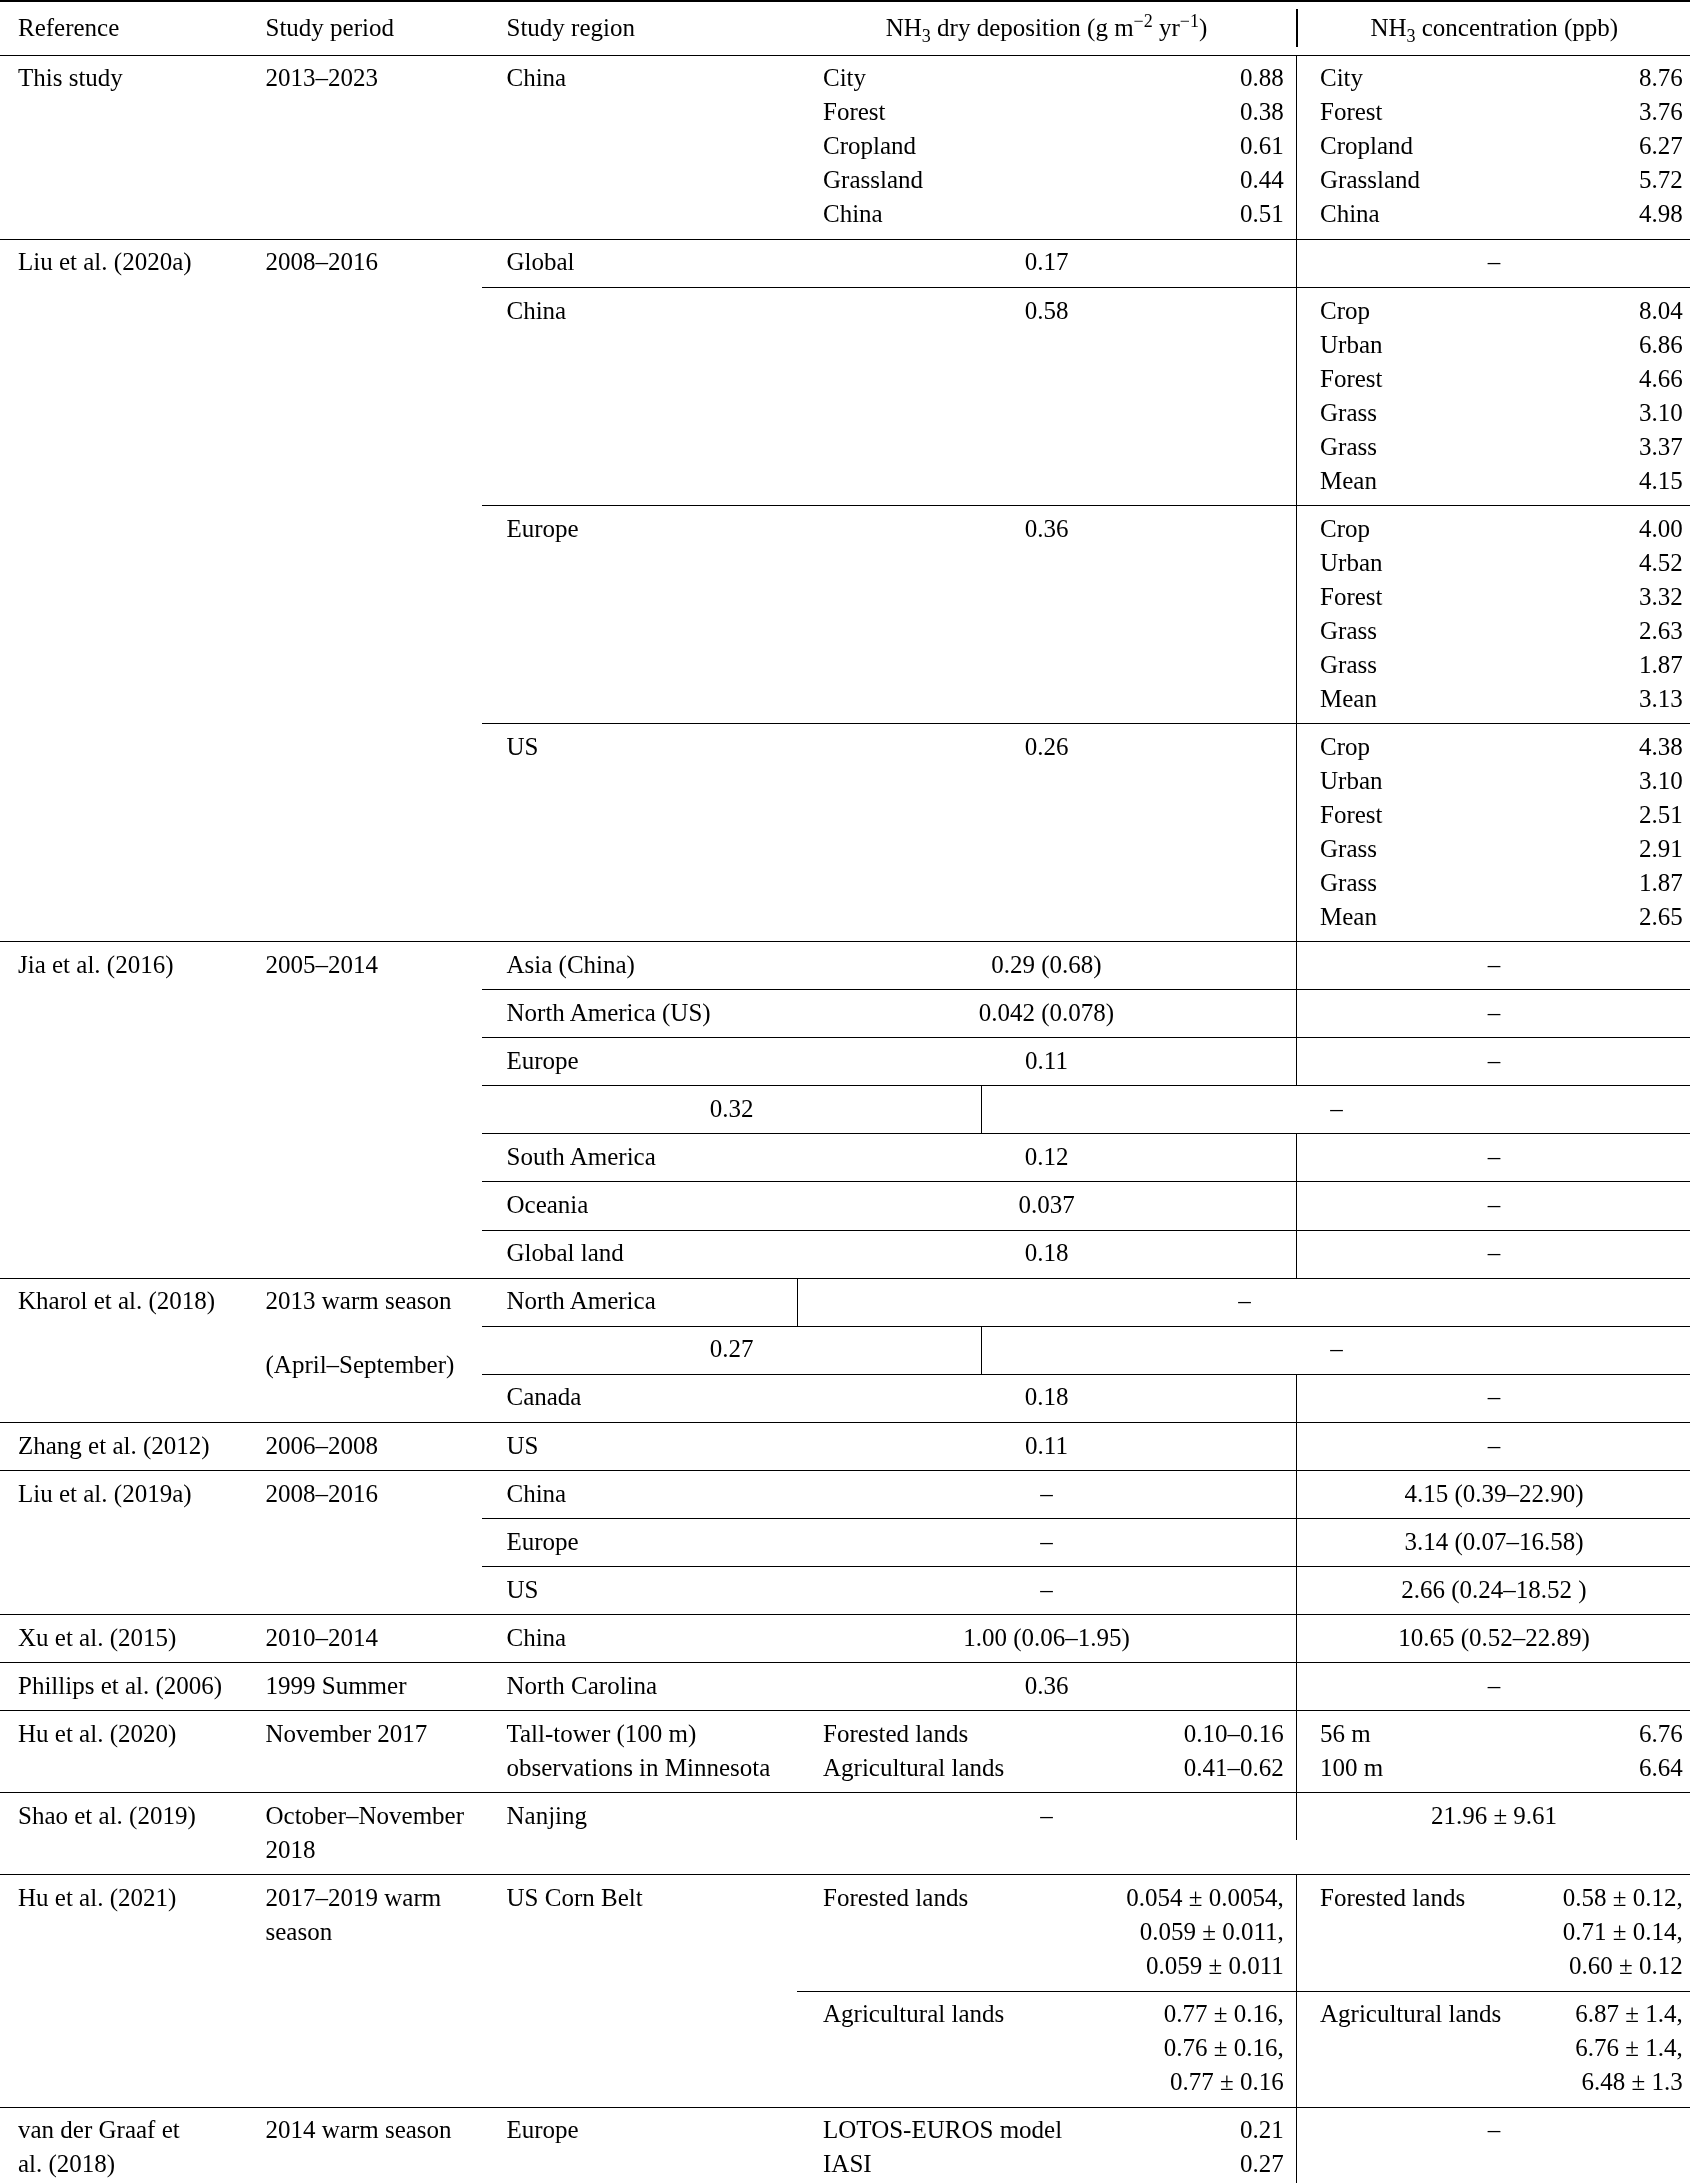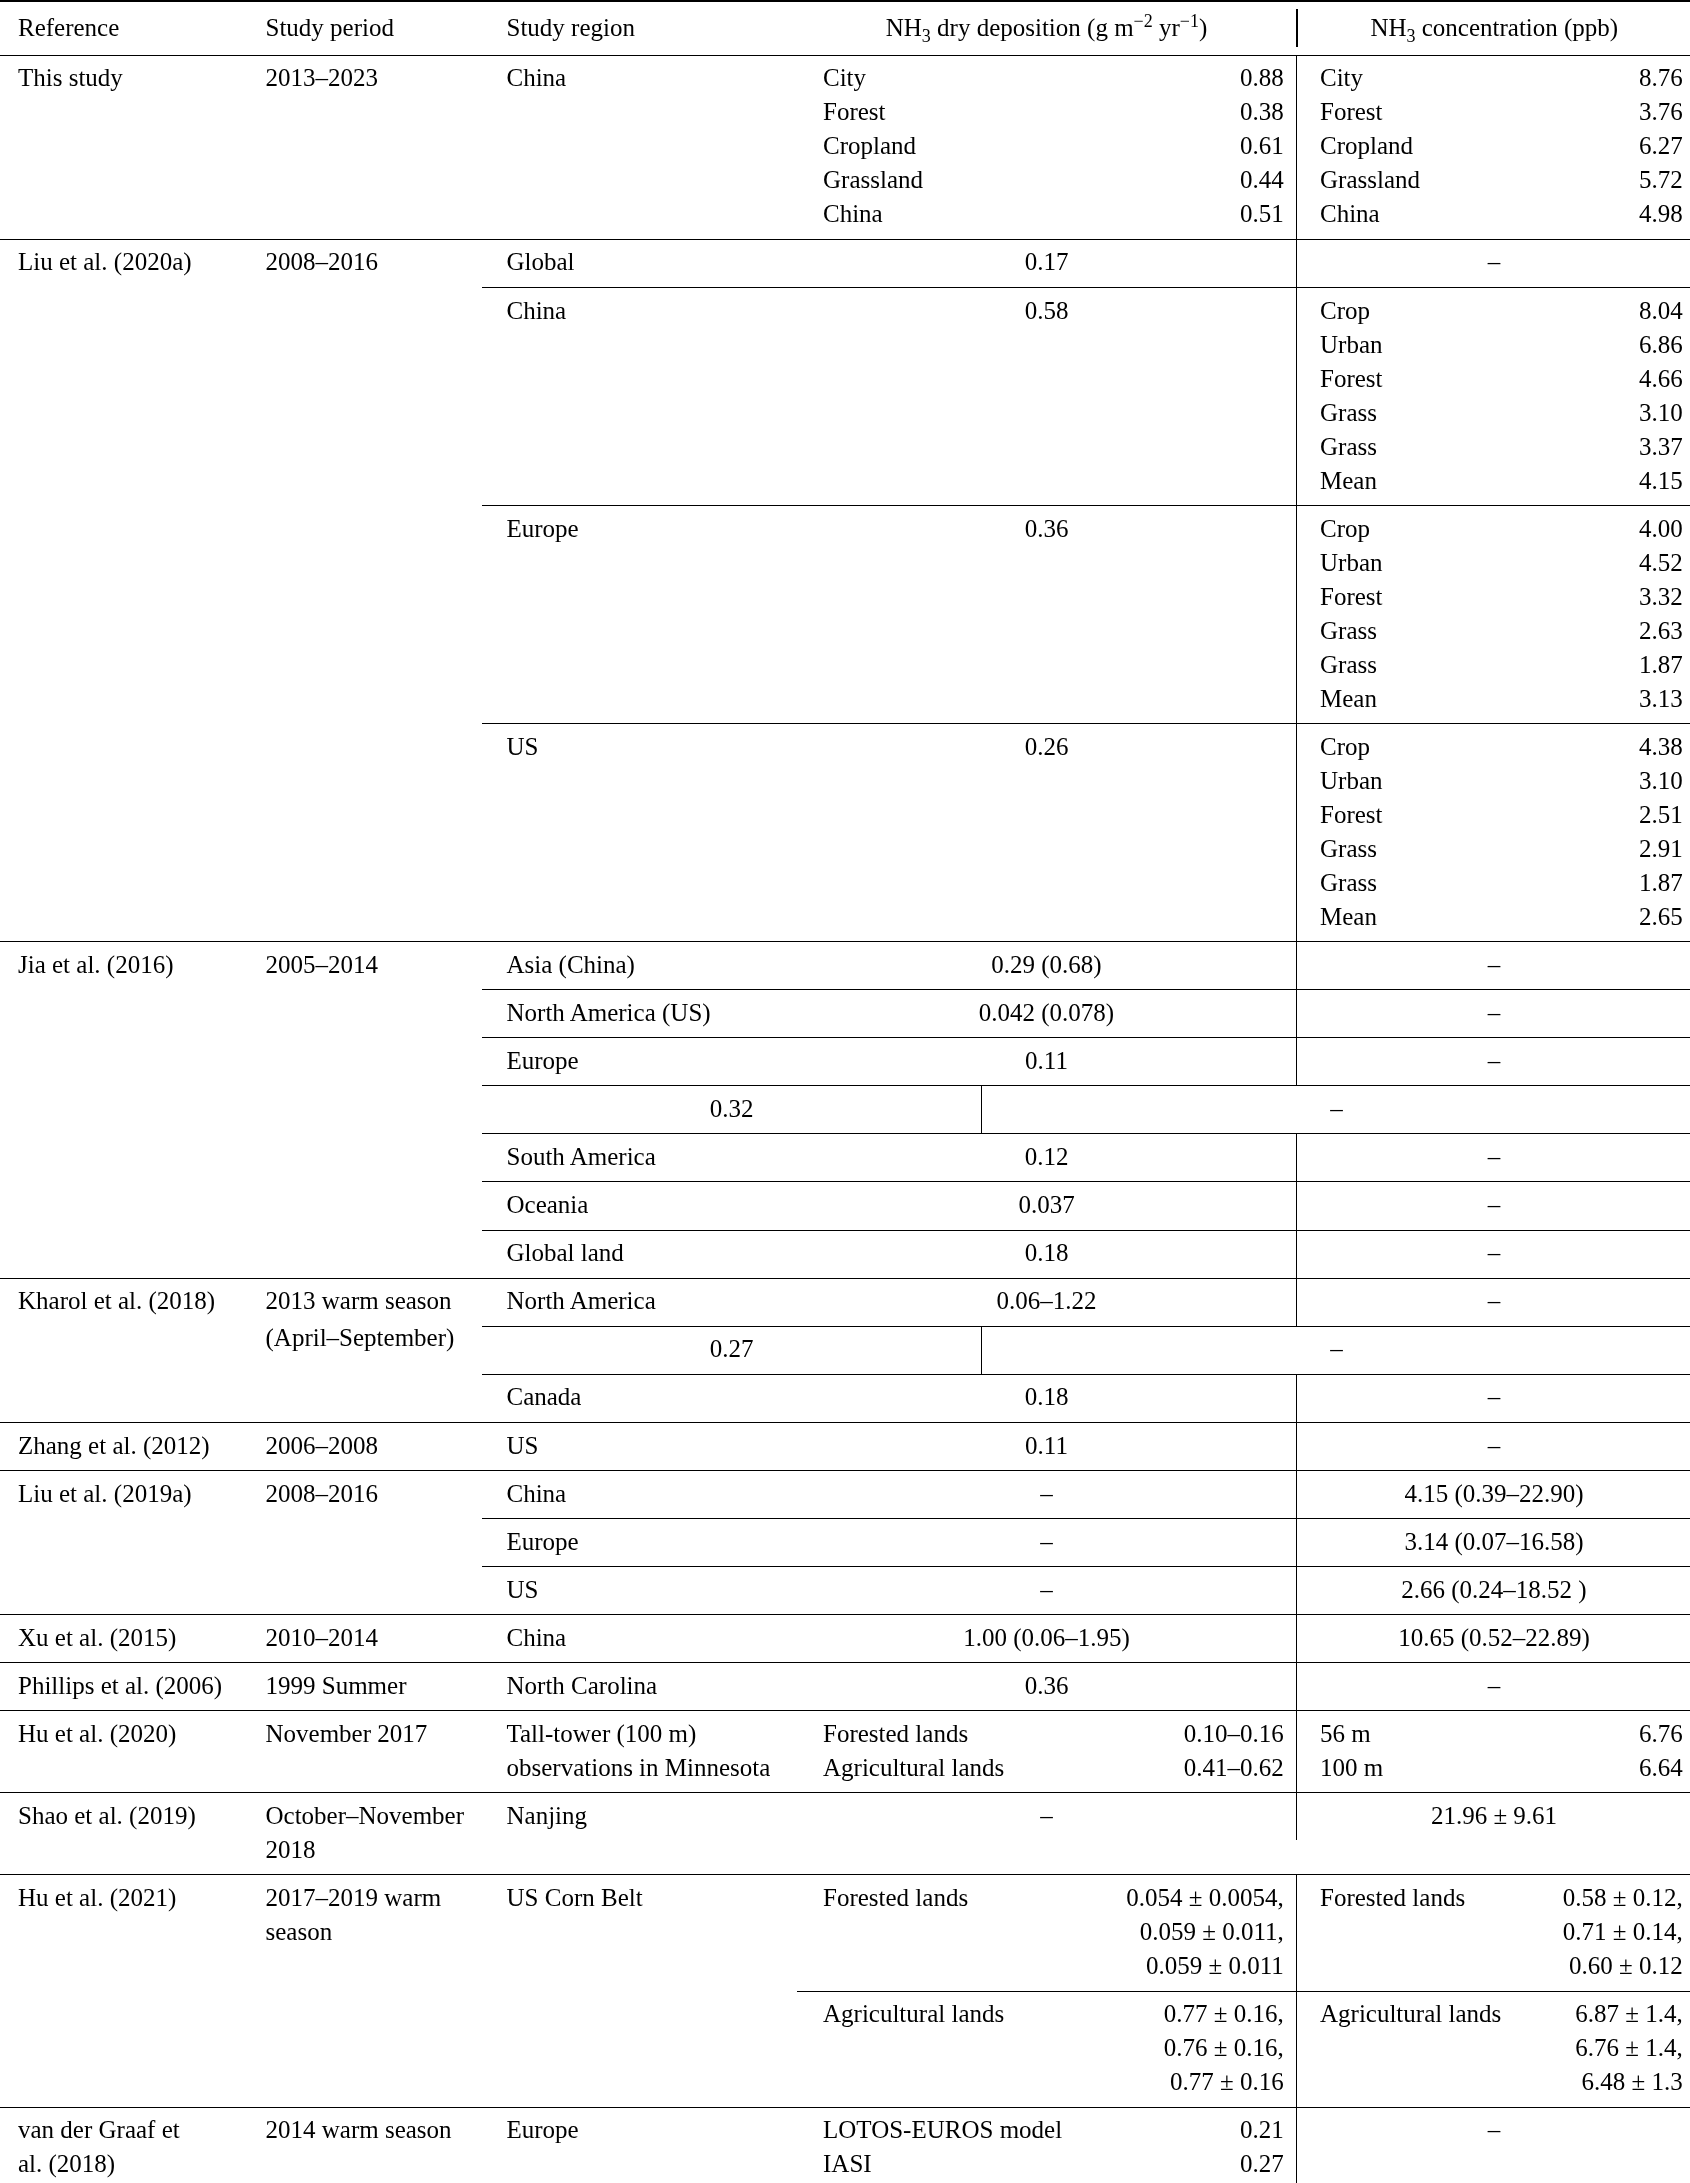--- a/index.html
+++ b/index.html
@@ -36,21 +36,21 @@
   .c-dep{width:499px;padding:5.7px 12.3px 7.4px 26px;box-sizing:border-box;}
   .c-dep.center{padding-left:0;padding-right:0;text-align:center;}
   .c-conc{flex:1;border-left:1.6px solid #000;padding:5.7px 8.2px 7.4px 23px;box-sizing:border-box;}
   .c-conc.center{padding-left:0;padding-right:0;text-align:center;}
   .pair{display:flex;justify-content:space-between;}
   .val-line{text-align:right;}
   .blocks{flex:1;display:flex;flex-direction:column;}
   .block{display:flex;}
   .block + .block{border-top:1.6px solid #000;}
   .block .c-dep{width:499px;}
-  .gap{margin-top:3px;}
+  .gap{margin-top:30px;}
 </style>
 </head>
 <body>
 
 <div class="table">
 
   <div class="hdr">
     <div class="h-ref">Reference</div>
     <div class="h-period">Study period</div>
     <div class="h-region">Study region</div>
@@ -258,21 +258,20 @@
 
   <div class="section">
     <div class="c-ref">Kharol et al. (2018)</div>
     <div class="c-period">
       <div>2013 warm season</div>
       <div class="gap">(April–September)</div>
     </div>
     <div class="c-body">
       <div class="subrow">
         <div class="c-region">North America</div>
-        <div class="c-dep center">0.06–1.22</div>
         <div class="c-conc center">–</div>
       </div>
       <div class="subrow">
         <div class="c-dep center">0.27</div>
         <div class="c-conc center">–</div>
       </div>
       <div class="subrow">
         <div class="c-region">Canada</div>
         <div class="c-dep center">0.18</div>
         <div class="c-conc center">–</div>

